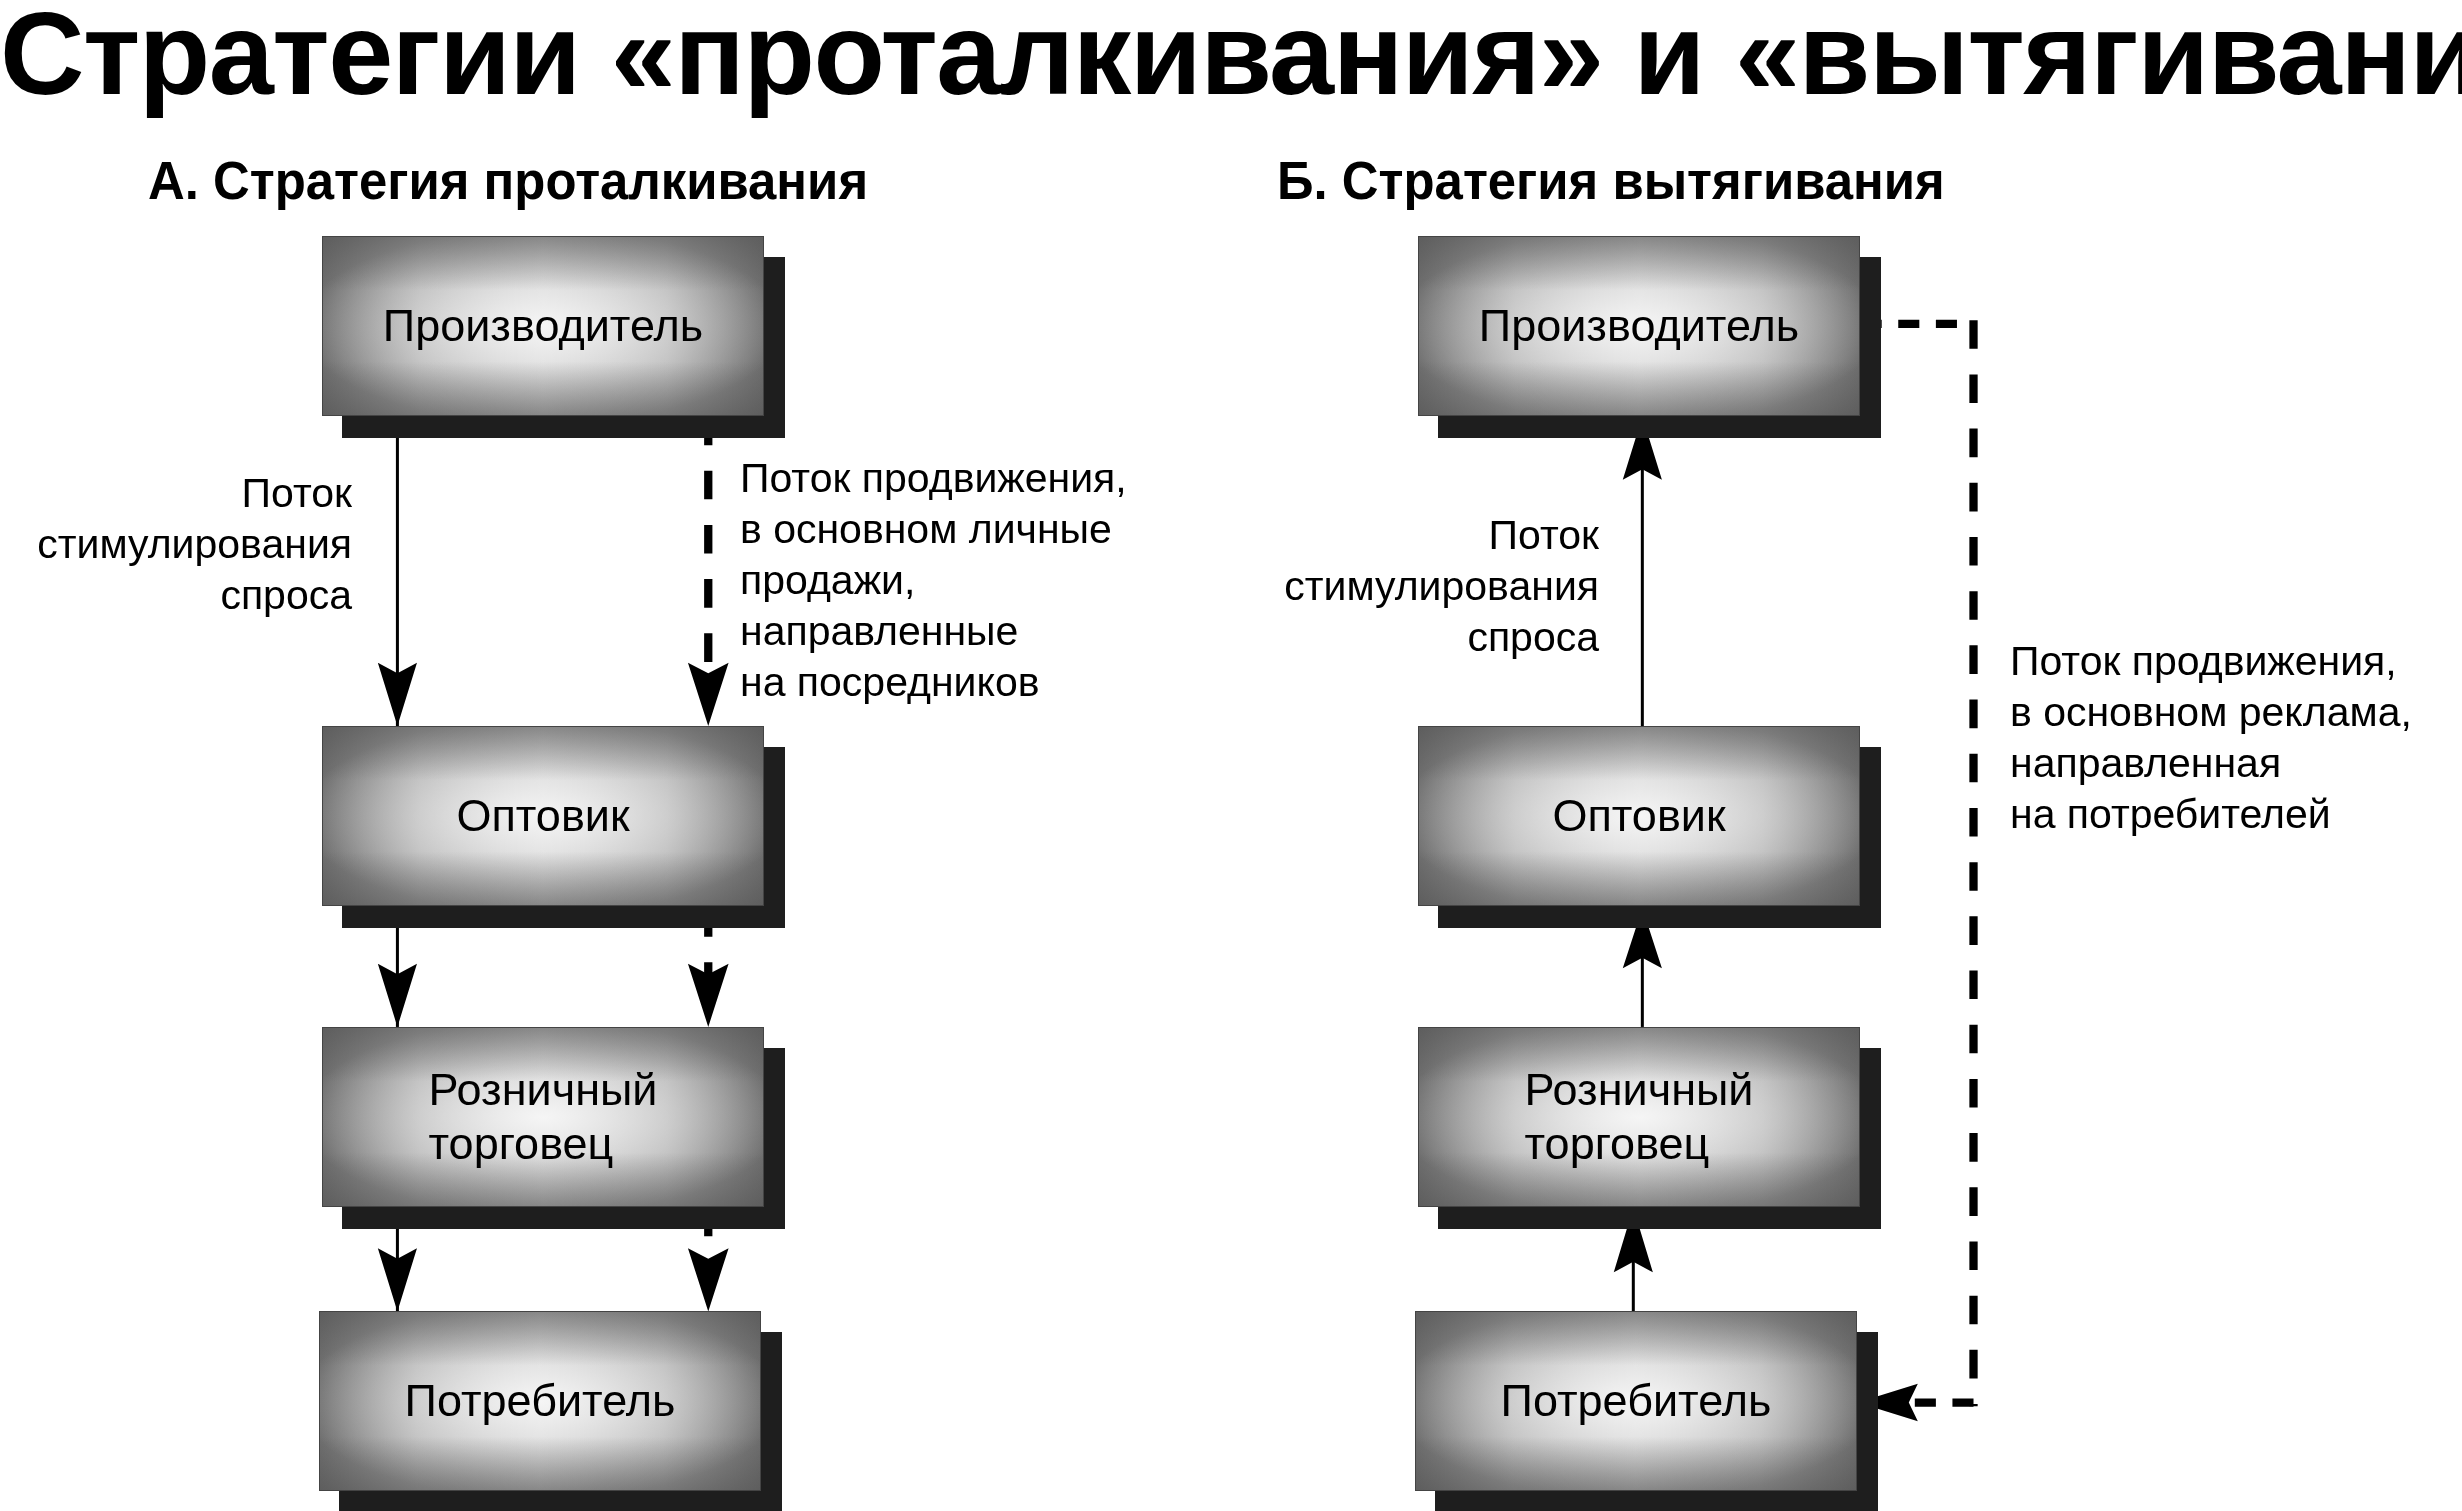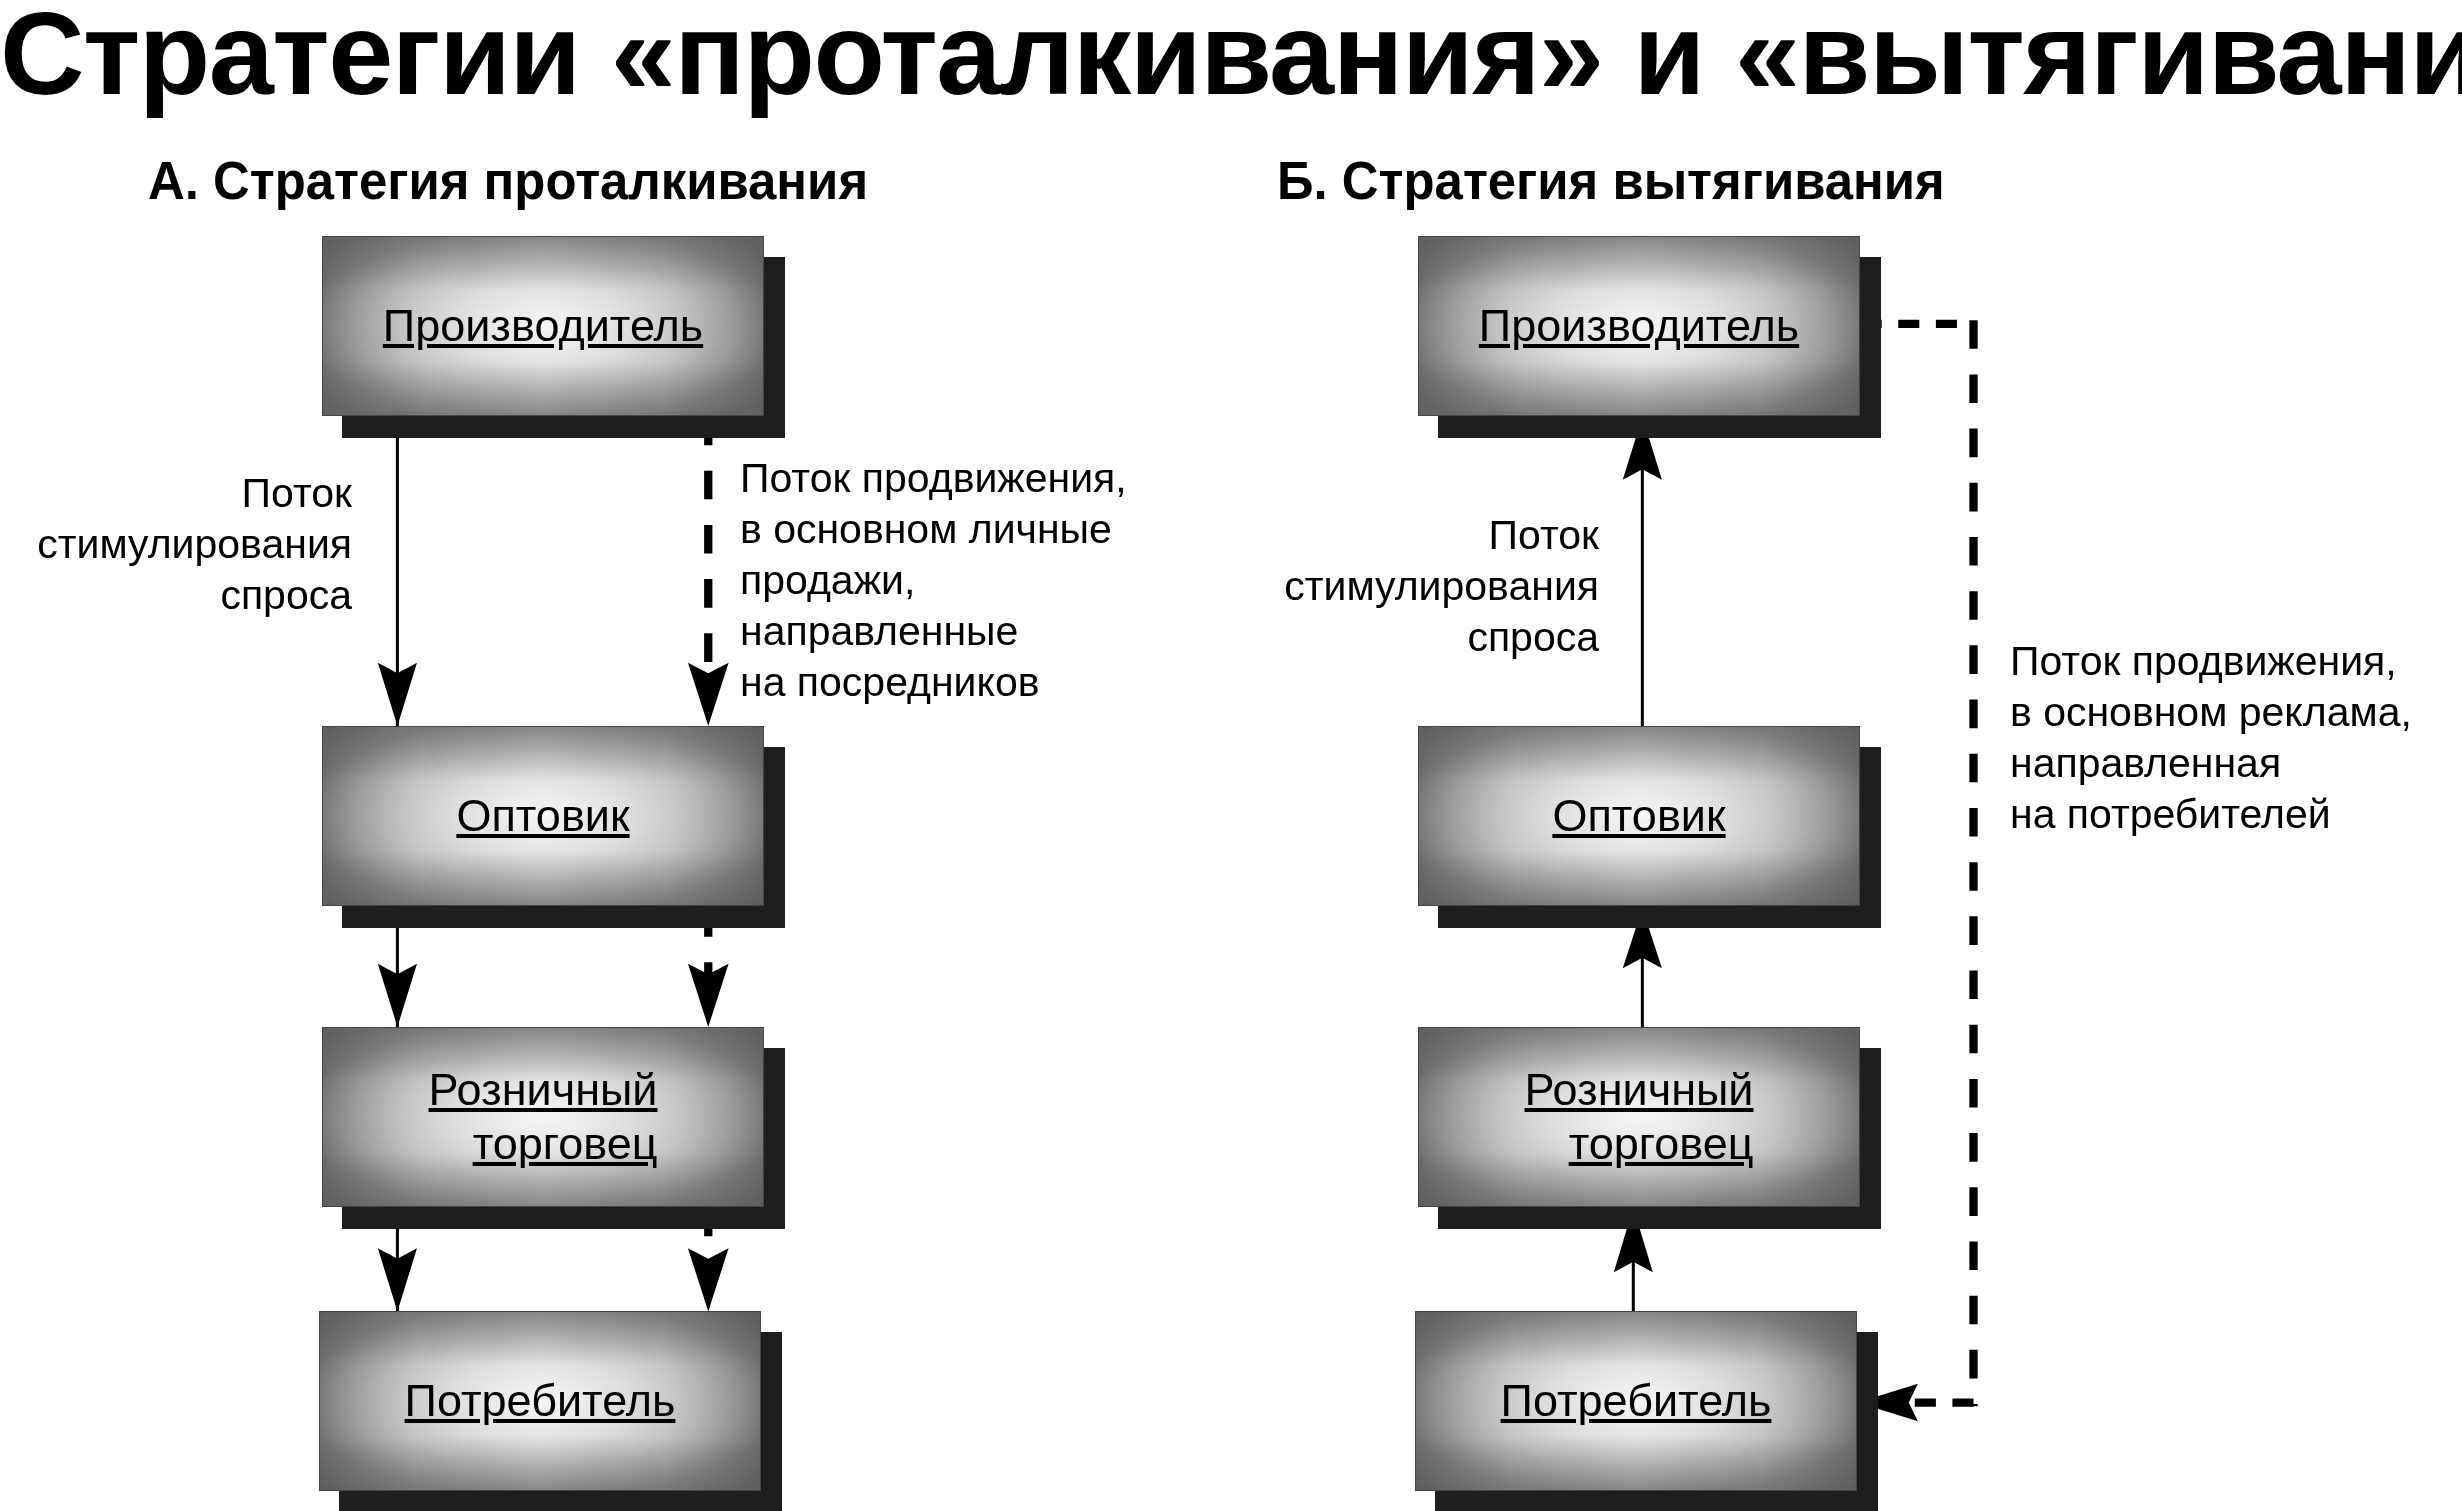--- a/index.html
+++ b/index.html
@@ -11,21 +11,21 @@
            transform: scaleX(1.0); transform-origin: left top; }
   .subhead { position: absolute; top: 151px; font-weight: 700; font-size: 53px;
              line-height: 60px; white-space: nowrap; transform: scaleX(0.96); transform-origin: left top; }
   .node { position: absolute; width: 443px; height: 181px; }
   .node .shadow { position: absolute; left: 19.6px; top: 21px; width: 443px; height: 181px; background: #1e1e1e; }
   .node .face { position: absolute; left: 0; top: 0; width: 440px; height: 178px;
                 border: 1.5px solid #444;
                 background:
                   radial-gradient(ellipse 55% 55% at 50% 50%, rgba(245,245,245,1) 0%, rgba(200,200,200,0.0) 100%),
                   linear-gradient(90deg, #6e6e6e 0%, #a8a8a8 22%, #c8c8c8 50%, #a8a8a8 78%, #6e6e6e 100%);
-                display: flex; align-items: center; justify-content: center; text-align: right; text-decoration: underline; }
+                display: flex; align-items: center; justify-content: center; text-align: left; }
   .node .face::before { content: ""; position: absolute; inset: 0;
                 background: linear-gradient(180deg, rgba(80,80,80,0.55) 0%, rgba(255,255,255,0) 30%, rgba(255,255,255,0) 70%, rgba(80,80,80,0.55) 100%); }
   .node .label { position: relative; font-size: 45px; line-height: 54px; white-space: pre-line; z-index: 1; }
   .note { position: absolute; font-size: 41px; line-height: 51px; white-space: pre-line; }
   .note.right-align { text-align: right; }
   svg.connectors { position: absolute; left: 0; top: 0; }
 </style>
 </head>
 <body>
 

